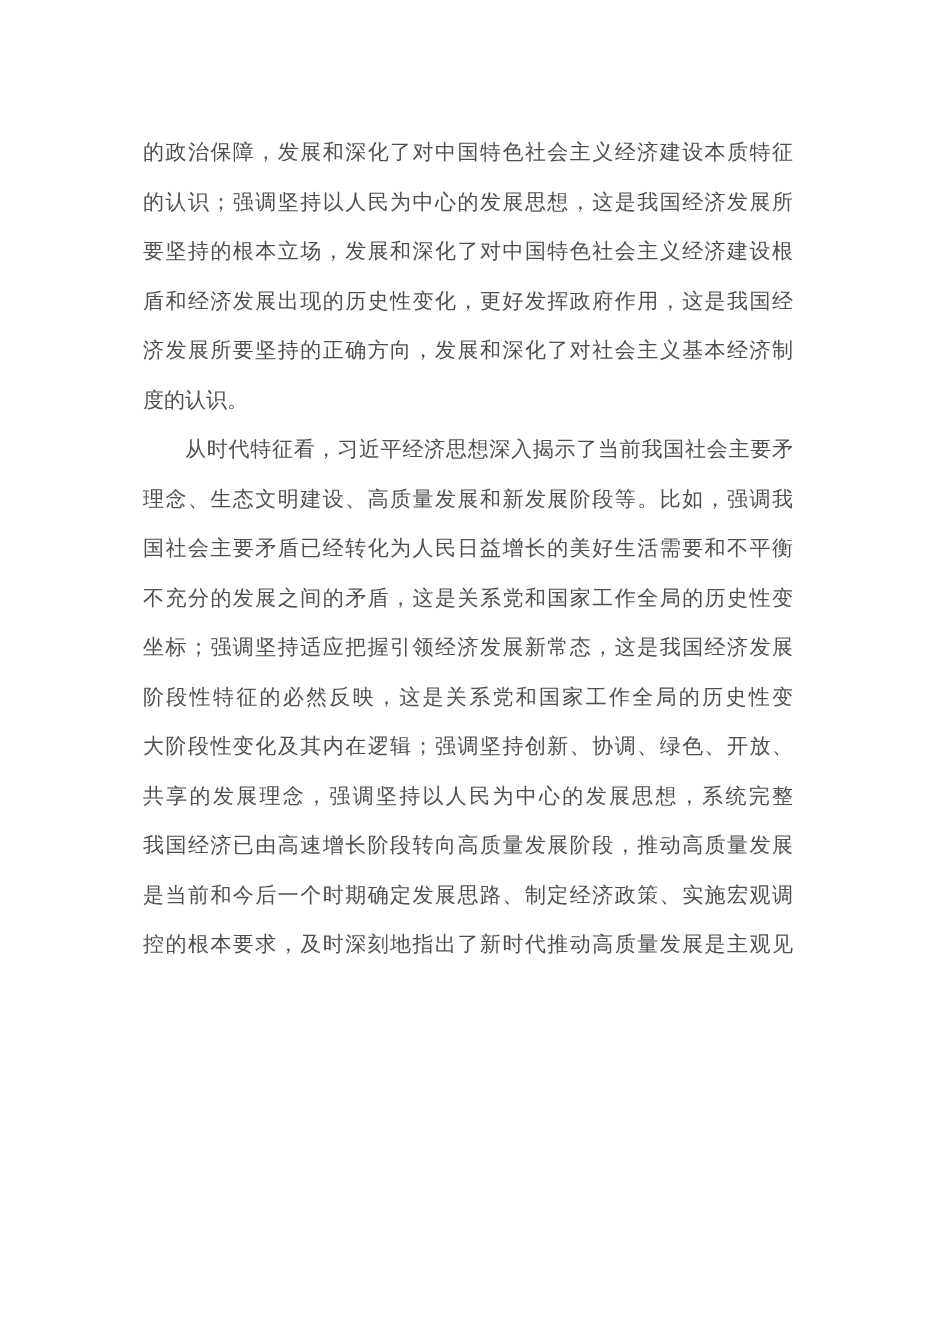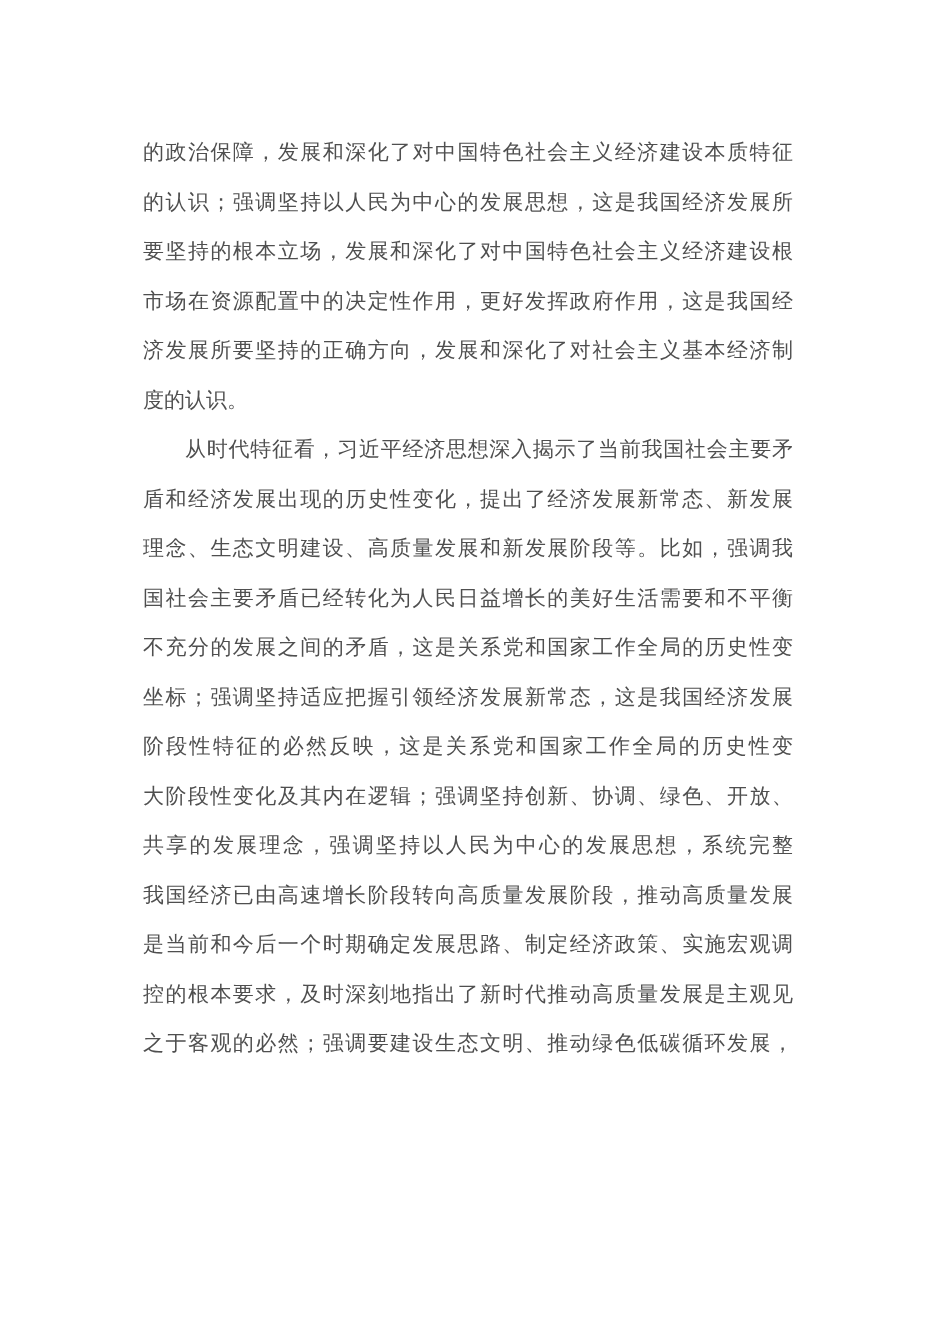--- a/index.html
+++ b/index.html
@@ -46,30 +46,28 @@
   }
 </style>
 </head>
 <body>
 
 <div class="page">
   <div class="text-block" id="text-block" style="color: rgb(79, 79, 79);">
       <div class="line">的政治保障，发展和深化了对中国特色社会主义经济建设本质特征</div>
       <div class="line">的认识；强调坚持以人民为中心的发展思想，这是我国经济发展所</div>
       <div class="line">要坚持的根本立场，发展和深化了对中国特色社会主义经济建设根</div>
-      <div class="line">市场在资源配置中的决定性作用，更好发挥政府作用，这是我国经</div>
+      <div class="line">盾和经济发展出现的历史性变化，更好发挥政府作用，这是我国经</div>
       <div class="line">济发展所要坚持的正确方向，发展和深化了对社会主义基本经济制</div>
       <div class="line no-stretch">度的认识。</div>
       <div class="line indent">从时代特征看，习近平经济思想深入揭示了当前我国社会主要矛</div>
-      <div class="line">盾和经济发展出现的历史性变化，提出了经济发展新常态、新发展</div>
       <div class="line">理念、生态文明建设、高质量发展和新发展阶段等。比如，强调我</div>
       <div class="line">国社会主要矛盾已经转化为人民日益增长的美好生活需要和不平衡</div>
       <div class="line">不充分的发展之间的矛盾，这是关系党和国家工作全局的历史性变</div>
       <div class="line">坐标；强调坚持适应把握引领经济发展新常态，这是我国经济发展</div>
       <div class="line">阶段性特征的必然反映，这是关系党和国家工作全局的历史性变</div>
       <div class="line">大阶段性变化及其内在逻辑；强调坚持创新、协调、绿色、开放、</div>
       <div class="line">共享的发展理念，强调坚持以人民为中心的发展思想，系统完整</div>
       <div class="line">我国经济已由高速增长阶段转向高质量发展阶段，推动高质量发展</div>
       <div class="line">是当前和今后一个时期确定发展思路、制定经济政策、实施宏观调</div>
       <div class="line">控的根本要求，及时深刻地指出了新时代推动高质量发展是主观见</div>
-      <div class="line">之于客观的必然；强调要建设生态文明、推动绿色低碳循环发展，</div>
     </div>
 </div>
 
 </body></html>

